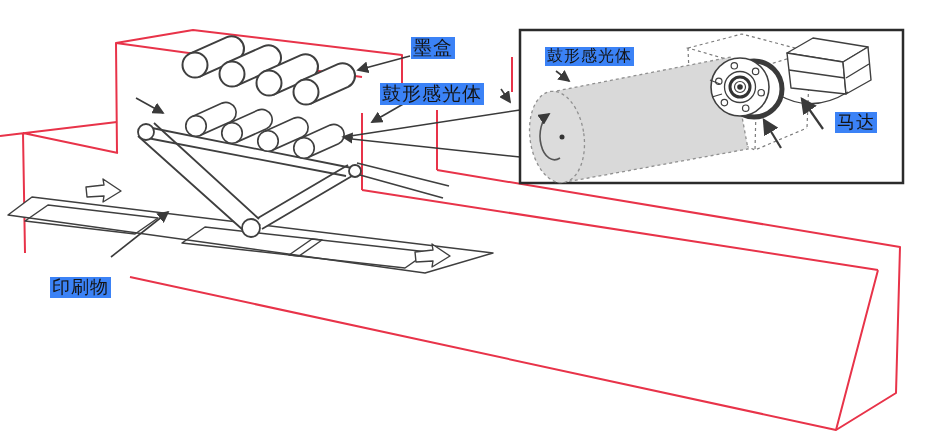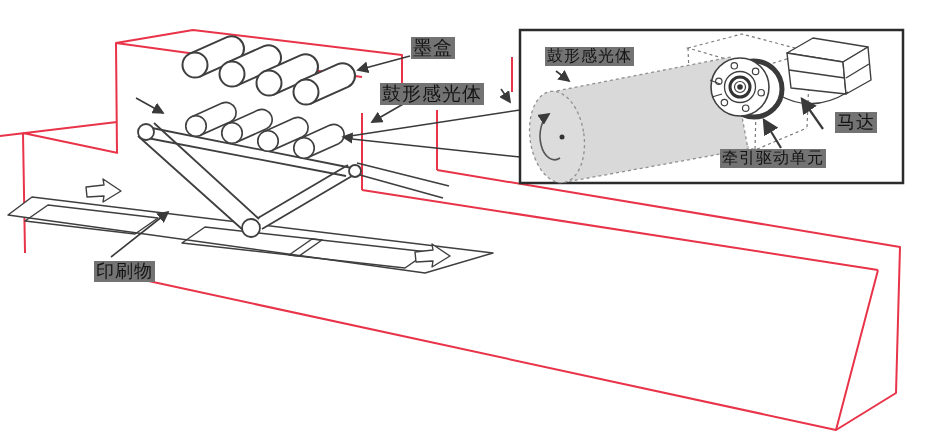--- a/index.html
+++ b/index.html
@@ -6,21 +6,21 @@
   .stage{
     position:relative;
     width:926px;height:444px;
     background:#ffffff;
     overflow:hidden;
     font-family:"Liberation Serif","DejaVu Serif",serif;
   }
   .stage svg{position:absolute;left:0;top:0;}
   .lbl{
     position:absolute;
-    background:#737373;
+    background:#3b82f6;
     color:#141414;
     line-height:1.05;
     padding:1px 2px;
     white-space:nowrap;
     letter-spacing:1px;
     z-index:5;
   }
   .lbl-lg{font-size:19px;}
   .lbl-md{font-size:18px;}
   .lbl-sm{font-size:16px;}
@@ -151,20 +151,19 @@
         <path d="M781,148 L764,120" stroke-width="2.2" marker-end="url(#ah)"></path>
       </g>
     </g>
   </svg>
 
   <div class="lbl lbl-lg" style="left:411px;top:37px;">墨盒</div>
 
 
   <div class="lbl lbl-lg" style="left:380px;top:83px;">鼓形感光体</div>
 
-  <div class="lbl lbl-md" style="left:50px;top:261px;margin-left:44px;">印刷物</div>
+  <div class="lbl lbl-md" style="left:50px;top:277px;">印刷物</div>
 
   <div class="lbl lbl-sm" style="left:545px;top:47px;">鼓形感光体</div>
 
   <div class="lbl lbl-md" style="left:835px;top:112px;text-align:center;">马达</div>
 
-  <div class="lbl lbl-sm" style="left:720px;top:149px;">牵引驱动单元</div>
 </div>
 
 </body></html>

